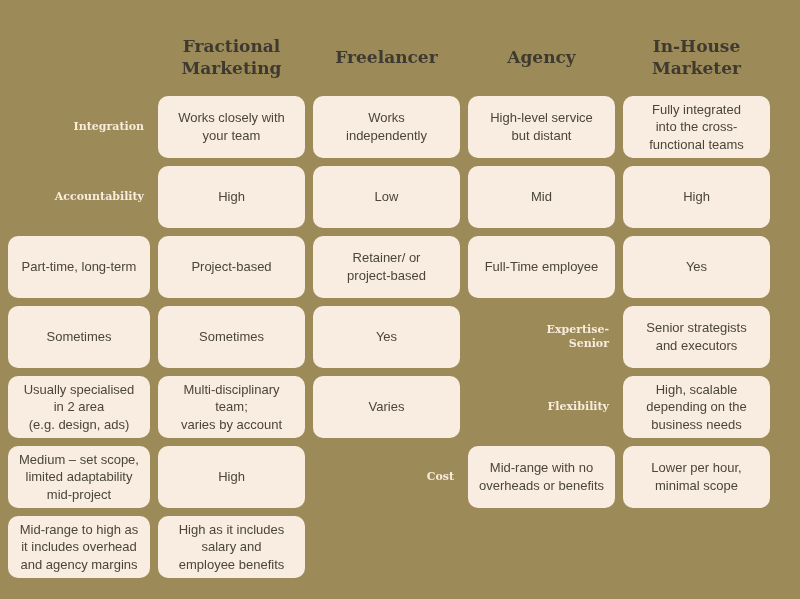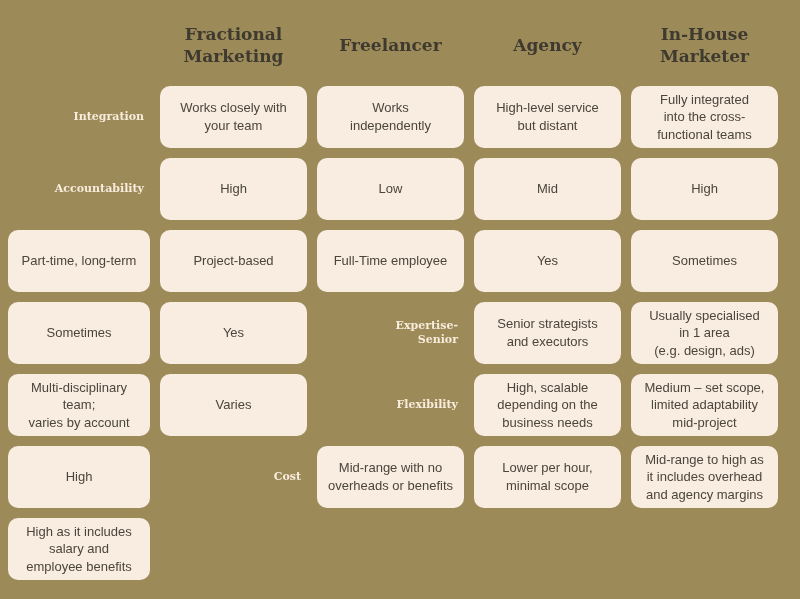--- a/index.html
+++ b/index.html
@@ -17,22 +17,21 @@
     background: var(--background);
     font-family: "Liberation Sans", sans-serif;
     overflow: hidden;
   }
   .table {
     display: grid;
     grid-template-columns: 142px repeat(4, 147px);
     grid-template-rows: 62px repeat(7, 62px);
     column-gap: 8px;
     row-gap: 8px;
-    padding: 14px 0 0 8px;
-    gap: 10px;
+    padding: 26px 0 0 8px;
   }
   .corner { }
   .col-header {
     display: flex;
     align-items: center;
     justify-content: center;
     text-align: center;
     font-family: "DejaVu Serif", serif;
     font-weight: bold;
     font-size: 17px;
@@ -91,33 +90,35 @@
 functional teams</div>
 
   <div class="row-label">Accountability</div>
   <div class="cell">High</div>
   <div class="cell">Low</div>
   <div class="cell">Mid</div>
   <div class="cell">High</div>
 
   <div class="cell">Part-time, long-term</div>
   <div class="cell">Project-based</div>
+  <div class="cell">Retainer/ or
+project-based</div>
   <div class="cell">Full-Time employee</div>
 
   <div class="cell">Yes</div>
   <div class="cell">Sometimes</div>
   <div class="cell">Sometimes</div>
   <div class="cell">Yes</div>
 
   <div class="row-label">Expertise-
 Senior</div>
   <div class="cell">Senior strategists
 and executors</div>
   <div class="cell">Usually specialised
-in 1 area
+in 2 area
 (e.g. design, ads)</div>
   <div class="cell">Multi-disciplinary
 team;
 varies by account</div>
   <div class="cell">Varies</div>
 
   <div class="row-label">Flexibility</div>
   <div class="cell">High, scalable
 depending on the
 business needs</div>

